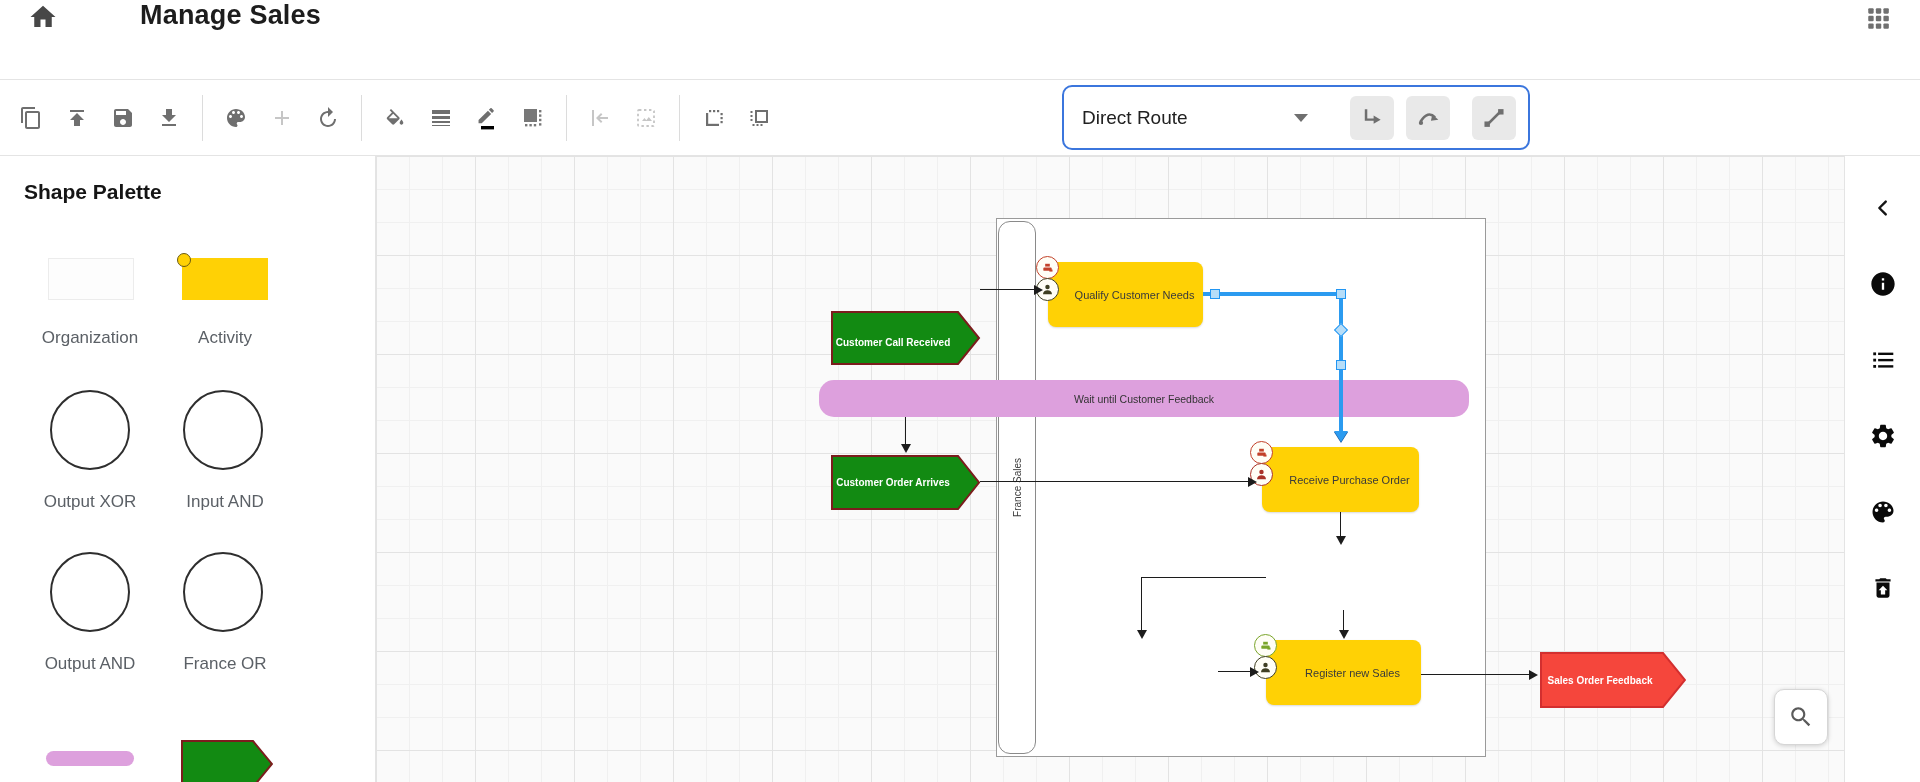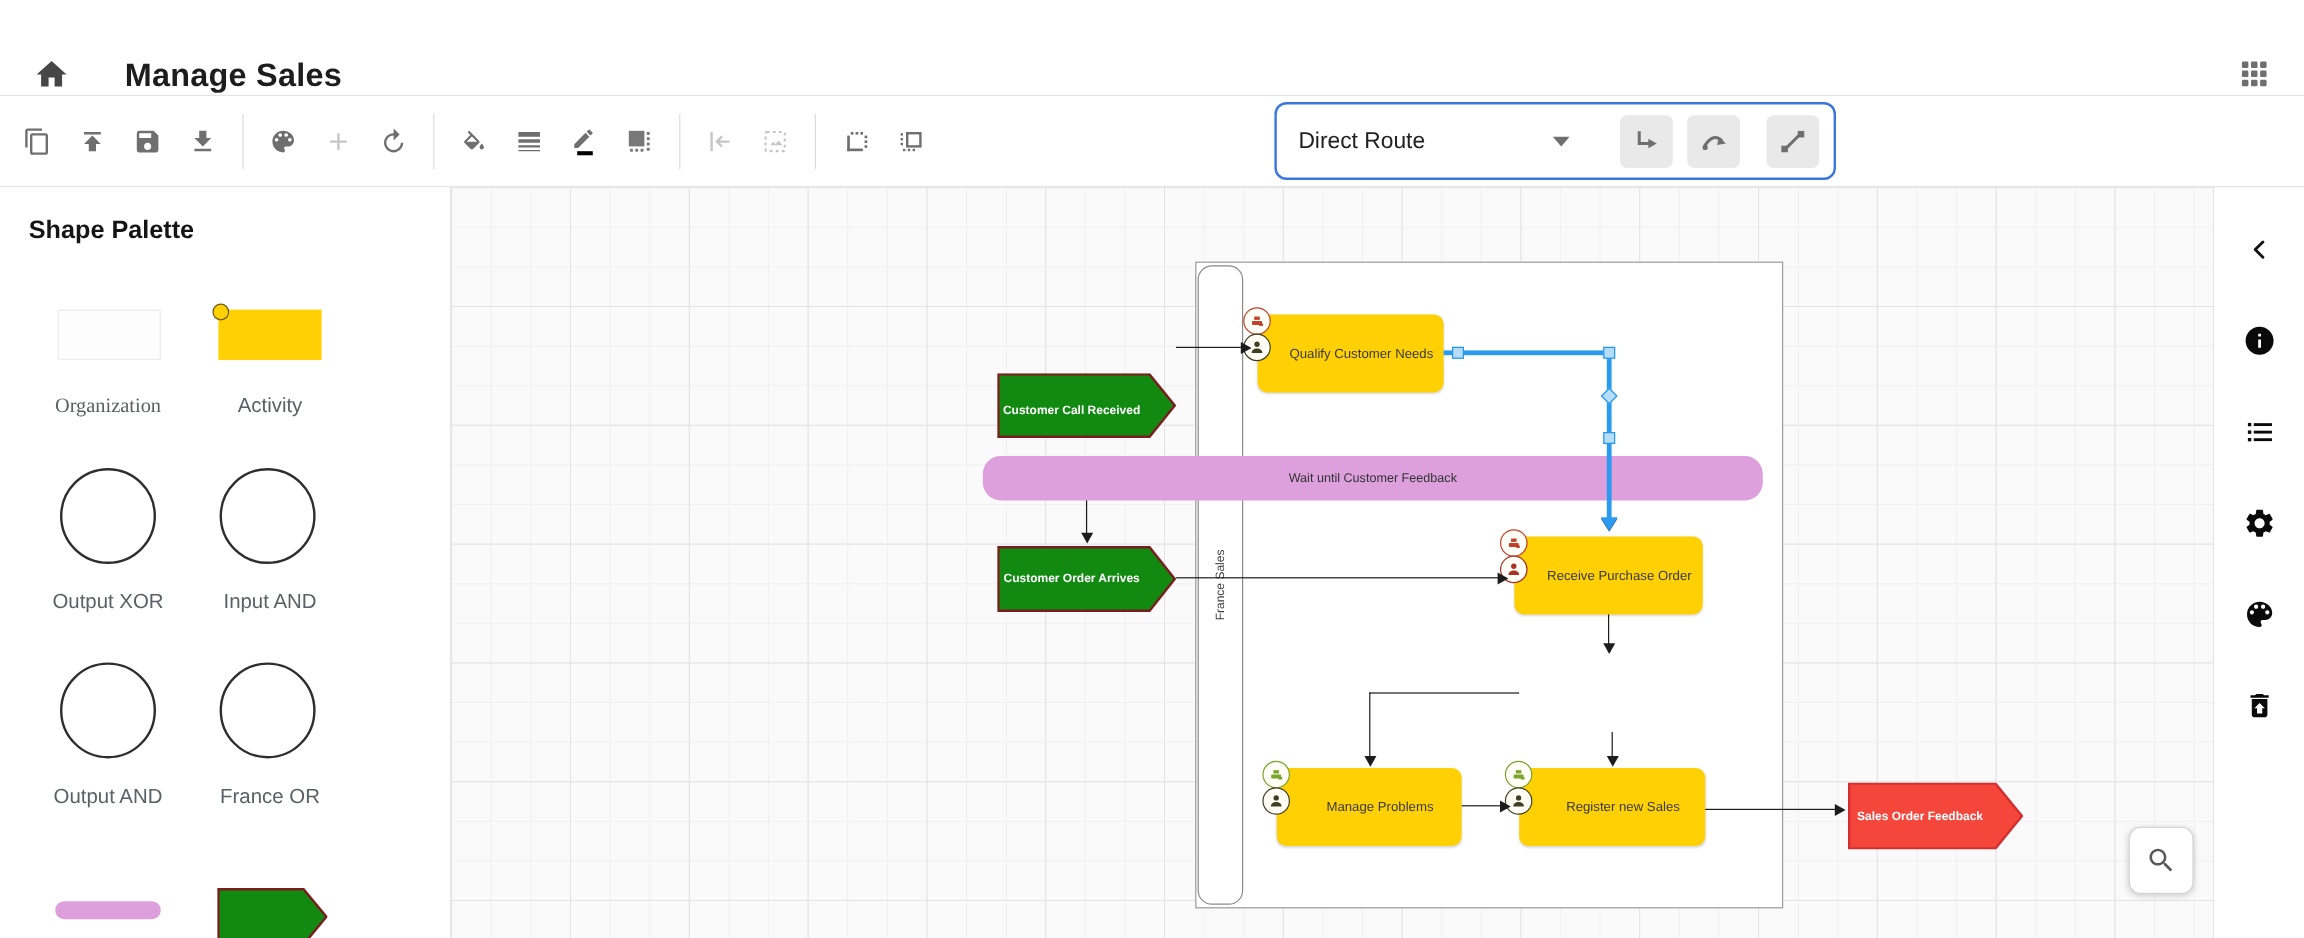--- a/index.html
+++ b/index.html
@@ -1,20 +1,20 @@
 <!DOCTYPE html>
 <html><head>
 <meta charset="utf-8">
 <style>
   * { margin:0; padding:0; box-sizing:border-box; }
   html,body { width:1920px; height:782px; overflow:hidden; background:#fff;
     font-family:"Liberation Sans","DejaVu Sans",sans-serif; }
 
   
-  .header { height:80px; display:flex; align-items:flex-end; border-bottom:1px solid #e4e4e4; background:#fff; }
+  .header { height:80px; display:flex; align-items:flex-start; border-bottom:1px solid #e4e4e4; background:#fff;gap:36px; }
   .home-btn { margin-left:26px; width:34px; height:34px; display:flex; align-items:center; justify-content:center; cursor:pointer; }
   .page-title { margin-left:44px; font-size:27px; font-weight:bold; color:#1d1d1d; letter-spacing:.2px; }
   .apps-btn { margin-left:auto; margin-right:24px; width:36px; height:36px; display:flex; align-items:center; justify-content:center; cursor:pointer; }
 
   
   .toolbar { position:relative; height:76px; display:flex; align-items:center; padding-left:8px; border-bottom:1px solid #e4e4e4; background:#fff; }
   .tb-btn { width:46px; height:42px; display:flex; align-items:center; justify-content:center; cursor:pointer; border-radius:4px; flex:0 0 auto; }
   .tb-sep { width:1px; height:46px; background:#dcdcdc; margin:0 10px; flex:0 0 auto; }
   .icon-g  { fill:#6f6f6f; }
   .icon-dim{ fill:#c6c6c6; }
@@ -259,21 +259,21 @@
     <div class="palette-title">Shape Palette</div>
 
     <div class="pal-shape" style="left:48px;top:102px;">
         <div class="org-swatch"></div>
       </div>
     <div class="pal-shape" style="left:182px;top:102px;">
       <div class="act-swatch">
           <div class="act-badge"></div>
         </div>
     </div>
-    <div class="pal-label" style="left:15px;top:172px;font-family:Liberation Serif, serif;">Organization</div>
+    <div class="pal-label" style="left:15px;top:172px;">Organization</div>
     <div class="pal-label" style="left:150px;top:172px;">Activity</div>
 
     <div class="pal-shape" style="left:50px;top:234px;">
         <div class="pal-circle"></div>
       </div>
     <div class="pal-shape" style="left:183px;top:234px;">
         <div class="pal-circle"></div>
       </div>
     <div class="pal-label" style="left:15px;top:336px;">Output XOR</div>
     <div class="pal-label" style="left:150px;top:336px;">Input AND</div>
@@ -355,38 +355,20 @@
             </g>
           </svg>
         </div>
       <div class="badge bot bd-maroon">
           <svg width="13" height="13" viewBox="0 0 14 14">
             <circle cx="7" cy="4.2" r="2.4" fill="#a93226"></circle>
             <path d="M2.2 12c0-2.7 2.1-4.1 4.8-4.1s4.8 1.4 4.8 4.1z" fill="#a93226"></path>
           </svg>
         </div>
       <span class="lbl">Receive Purchase Order</span>
-    </div>
-    <div class="node func" style="left:688px;top:484px;width:154px;height:65px;">
-      <div class="badge top bd-green">
-          <svg width="13" height="13" viewBox="0 0 14 14">
-            <g fill="#7aa52a">
-              <rect x="2.5" y="7" width="9" height="3.6" rx="1"></rect>
-              <rect x="4.5" y="3" width="5" height="3"></rect>
-              <rect x="9" y="9.2" width="3.4" height="2.2"></rect>
-            </g>
-          </svg>
-        </div>
-      <div class="badge bot bd-dark">
-          <svg width="13" height="13" viewBox="0 0 14 14">
-            <circle cx="7" cy="4.2" r="2.4" fill="#3f3f22"></circle>
-            <path d="M2.2 12c0-2.7 2.1-4.1 4.8-4.1s4.8 1.4 4.8 4.1z" fill="#3f3f22"></path>
-          </svg>
-        </div>
-      <span class="lbl">Manage Problems</span>
     </div>
     <div class="node func" style="left:890px;top:484px;width:155px;height:65px;">
       <div class="badge top bd-green">
           <svg width="13" height="13" viewBox="0 0 14 14">
             <g fill="#7aa52a">
               <rect x="2.5" y="7" width="9" height="3.6" rx="1"></rect>
               <rect x="4.5" y="3" width="5" height="3"></rect>
               <rect x="9" y="9.2" width="3.4" height="2.2"></rect>
             </g>
           </svg>

